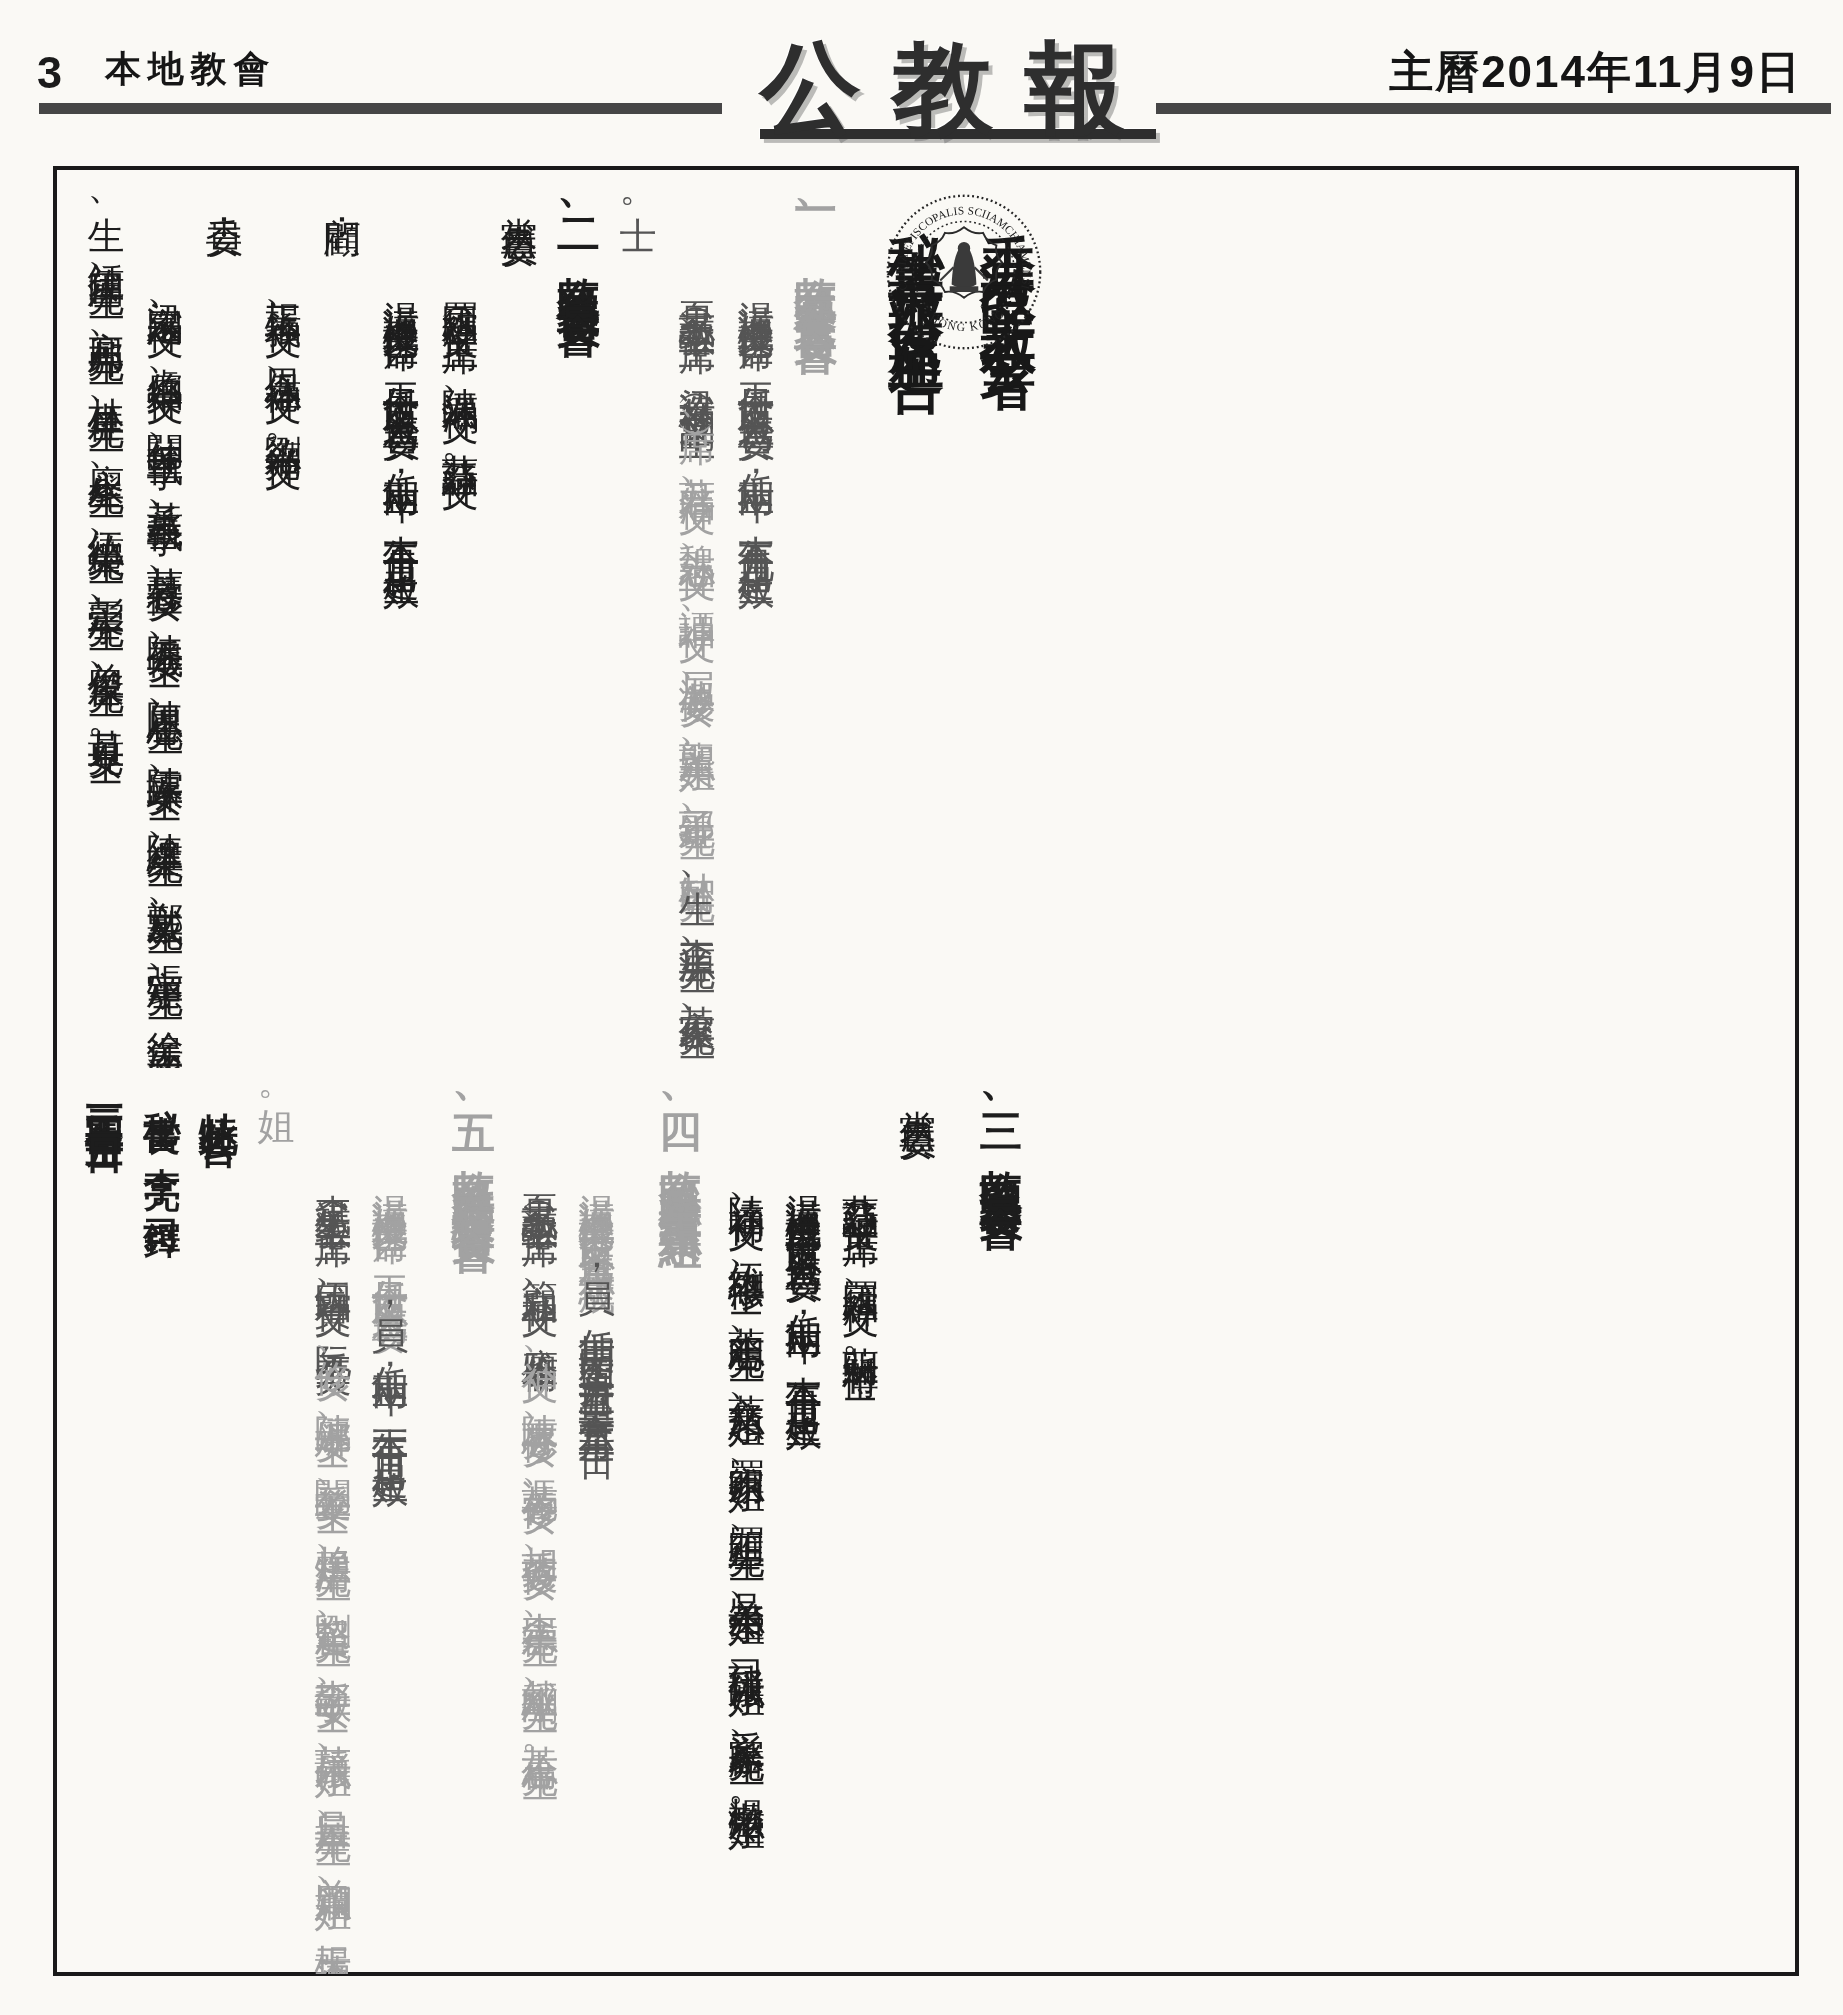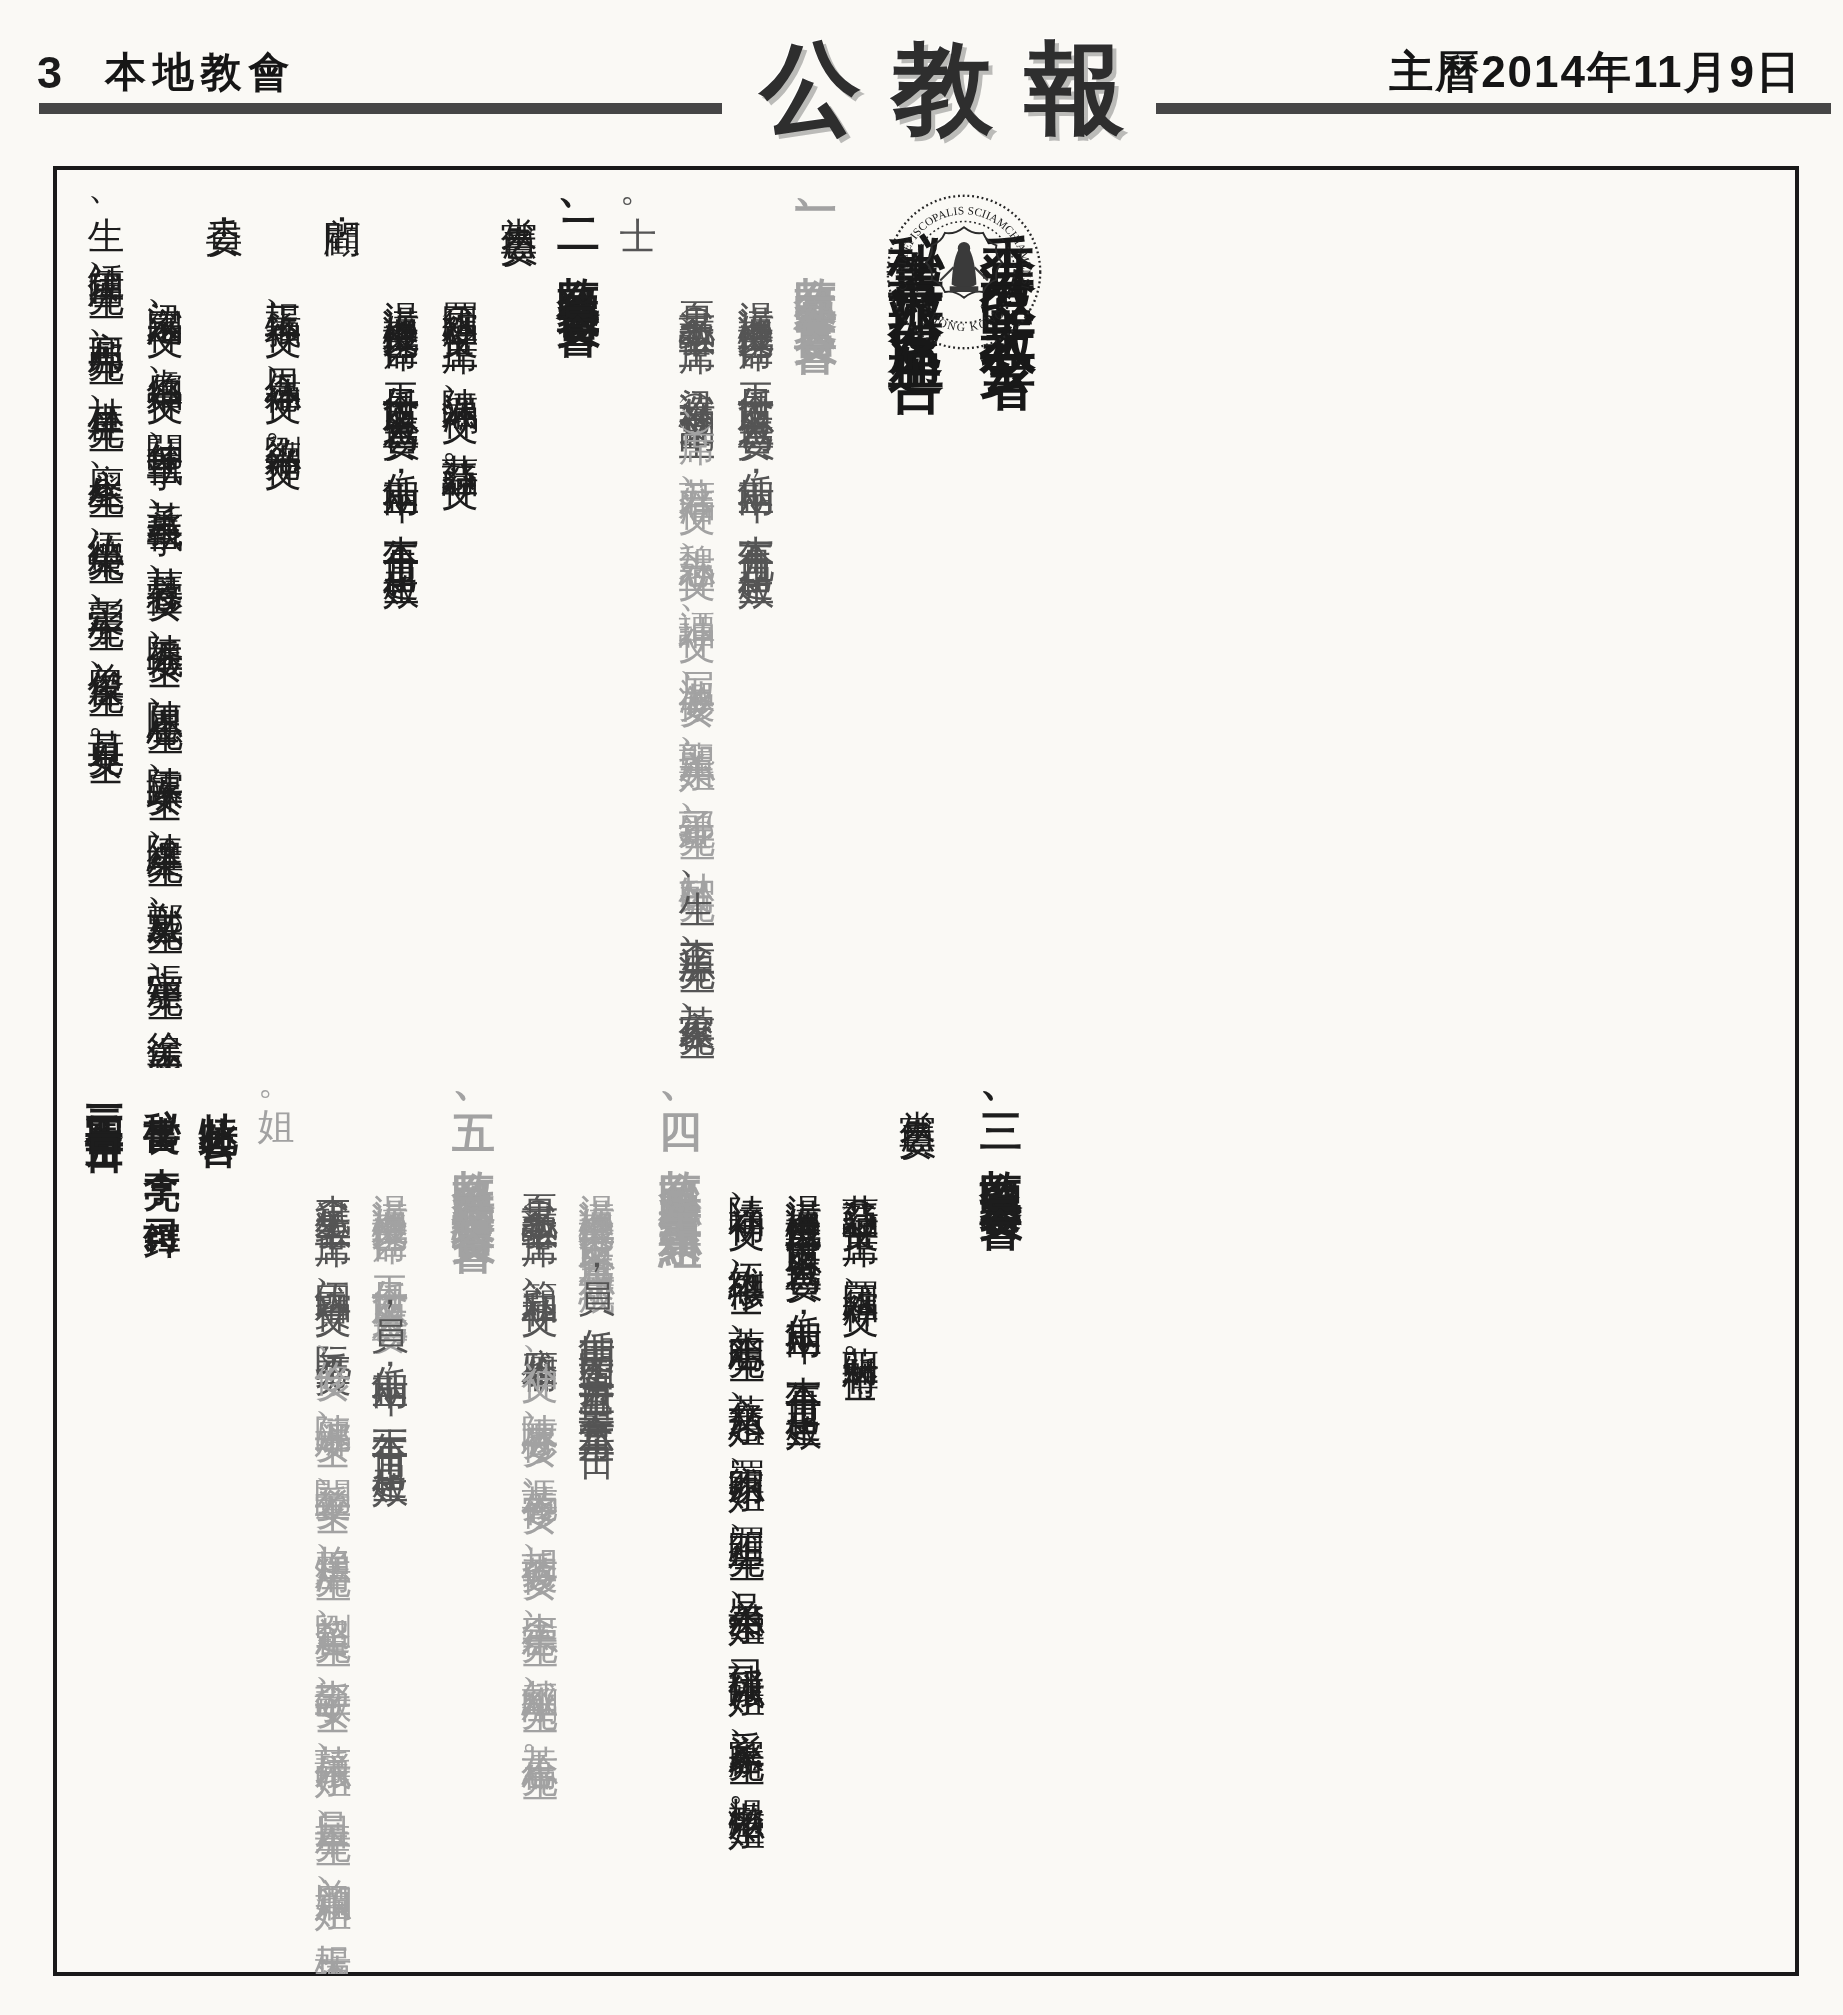--- a/index.html
+++ b/index.html
@@ -1,27 +1,27 @@
 <!DOCTYPE html>
 <html><head>
 <meta charset="utf-8">
 <style>
   html,body{margin:0;padding:0;background:#e8e6e1;}
   .page{position:relative;width:1843px;height:2016px;background:#faf9f5;overflow:hidden;
         font-family:"Liberation Serif","DejaVu Serif",serif;}
   
   .page-number{position:absolute;left:37px;top:47px;font-size:45px;font-weight:bold;color:#1b1b1b;
         font-family:"Liberation Sans","DejaVu Sans",sans-serif;}
-  .section-label{position:absolute;left:105px;top:45px;font-size:41px;font-weight:bold;color:#161616;
+  .section-label{position:absolute;left:105px;top:45px;font-size:36px;font-weight:bold;color:#161616;
         letter-spacing:6.8px;font-family:"Liberation Sans","DejaVu Sans",sans-serif;}
   .issue-date{position:absolute;right:41px;top:43px;font-size:44px;font-weight:600;color:#151515;
         letter-spacing:2px;font-family:"Liberation Sans","DejaVu Sans",sans-serif;}
   .masthead{position:absolute;left:753px;top:21.5px;width:410px;text-align:center;font-size:101px;
         font-weight:900;letter-spacing:31px;color:#2e2e2e;font-family:"Liberation Sans","DejaVu Sans",sans-serif;
-        text-shadow:3.9px 3.9px 0 rgba(110,110,110,.45), -1px -1px 0 rgba(255,255,255,.9);}
+        text-shadow:3.9px 3.9px 0 rgba(110,110,110,.45), -1px -1px 0 rgba(255,255,255,.9);text-decoration:underline;}
   .rule{position:absolute;top:103px;height:10.7px;background:#464646;}
   .rule-left{left:39px;width:683px;}
   .rule-right{left:1156px;width:675px;}
   
   .notice-box{position:absolute;left:53px;top:166px;width:1746px;height:1810px;border:4.9px solid #191919;
         box-sizing:border-box;padding:17.6px 23.4px 0 19.5px;background:transparent;}
   .band{writing-mode:vertical-rl;text-orientation:mixed;overflow:hidden;color:#1d1d1d;
         font-size:37px;letter-spacing:4.9px;line-height:59px;}
   .band-top{height:880px;margin-bottom:13.7px;}
   .band-bottom{height:893px;line-height:57px;}

